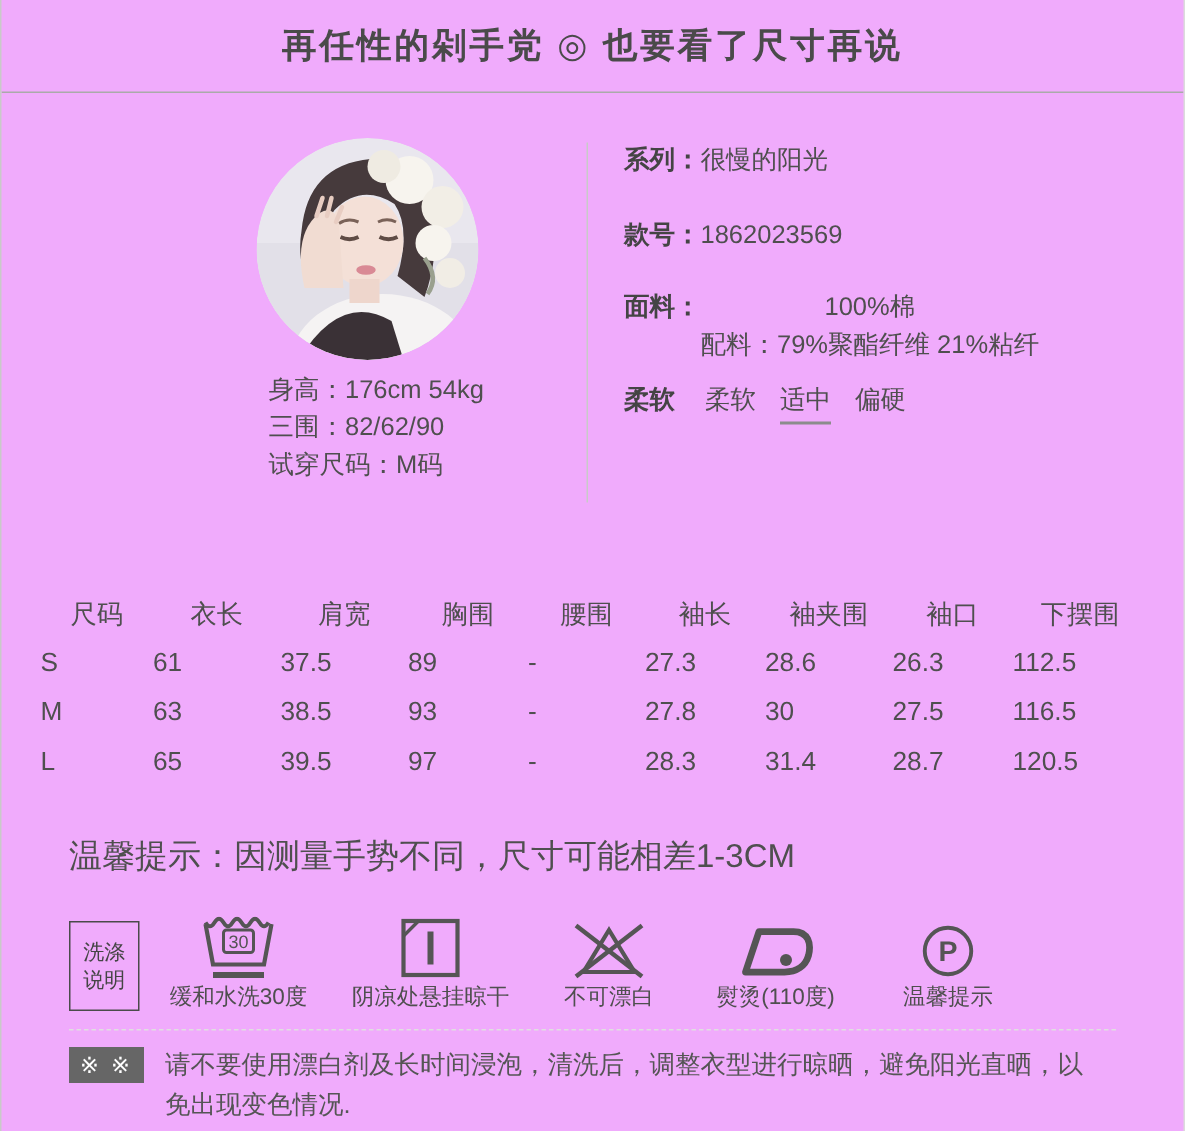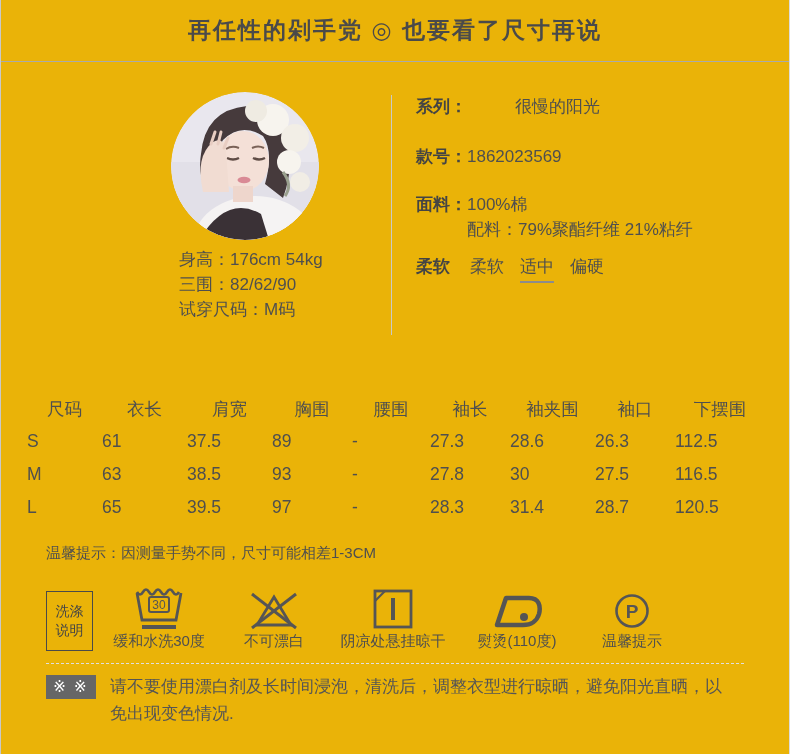--- a/index.html
+++ b/index.html
@@ -1,53 +1,53 @@
 <!DOCTYPE html>
 <html lang="zh"><head>
 <meta charset="utf-8">
 <style>
   * { margin:0; padding:0; box-sizing:border-box; }
   html,body { background:#fff; }
   body { font-family:"Liberation Sans","DejaVu Sans",sans-serif; color:#4d4d4d; }
   .page {
     position:relative; width:790px; height:754px; margin:0 auto;
-    background:#eab308; border-left:1px solid #c9c9c9; border-right:1px solid #dcdcdc;
+    background:#f0abfc; border-left:1px solid #c9c9c9; border-right:1px solid #dcdcdc;
     overflow:hidden;
   }
   
   .hdr {
     height:62px; border-bottom:1px solid #aaa;
     display:flex; align-items:center; justify-content:center;
   }
   .hdr-title { font-size:23px; font-weight:bold; color:#4a4a4a; letter-spacing:2px; }
   
   .info { position:relative; padding-top:30px; height:278px; display:flex; }
   .model-col { width:390px; flex:0 0 390px; }
   .photo-wrap { width:148px; height:148px; margin-left:170px; border-radius:50%; overflow:hidden; }
   .model-lines { margin-left:178px; margin-top:7px; font-size:17px; line-height:25px; color:#4f4f4f; }
   .v-divider { position:absolute; left:390px; top:33px; width:1px; height:240px; background:#c9c9c9; }
   .product-col { margin-left:25px; padding-top:3px; font-size:17px; color:#4f4f4f; }
   .p-row { display:flex; align-items:baseline; }
   .p-lbl { font-weight:bold; color:#444; white-space:nowrap; }
-  .r-series { margin-bottom:27px;gap:48px; }
+  .r-series { margin-bottom:27px; }
   .r-style  { margin-bottom:24px; }
-  .r-fabric { margin-bottom:13px; }
+  .r-fabric { margin-bottom:13px;text-align:center; }
   .fabric-lines div { line-height:25px; }
   .r-soft   { margin-bottom:30px; }
   .opts { display:flex; margin-left:20px; }
   .opt { margin-right:16px; padding-bottom:3px; }
   .opt.selected { border-bottom:2px solid #8c8c8c; }
   
   .size-table { width:738px; margin:52px 0 0 26px; border-collapse:collapse; table-layout:fixed; }
   .size-table th, .size-table td {
     font-weight:normal; font-size:17.5px; color:#4f4f4f; 
     height:33px; padding:0; white-space:nowrap;
   }
   
-  .tip { margin:20px 0 0 45px; font-size:15px; color:#4f4f4f; }
+  .tip { margin:32px 0 0 45px; font-size:22px; color:#4f4f4f; }
   
   .care { display:flex; margin:25px 0 0 45px; align-items:flex-start; }
   .care-box {
     width:47px; height:60px; border:1px solid #4a4a4a; margin-top:3px;
     display:flex; flex-direction:column; align-items:center; justify-content:center;
     font-size:14px; line-height:19px; color:#454545; flex:0 0 47px;
   }
   .care-item { display:flex; flex-direction:column; align-items:center; }
   .ci-1 { width:124px; margin-left:4px; }
   .ci-2 { width:106px; }
@@ -223,42 +223,42 @@
           <path d="M4 4 q3 5 6 0 q3 -5 6 0 q3 5 6 0 q3 -5 6 0 q3 5 6 0 q3 -5 6 0 q3 5 6 0" fill="none" stroke="#555" stroke-width="2.6"></path>
           <path d="M4 5 L9 32 L43 32 L48 5" fill="none" stroke="#555" stroke-width="2.8"></path>
           <rect x="16" y="9" width="20" height="15" rx="2" fill="none" stroke="#555" stroke-width="2"></rect>
           <text x="26" y="21" text-anchor="middle" font-size="12" fill="#555">30</text>
           <line x1="9" y1="39" x2="43" y2="39" stroke="#555" stroke-width="4"></line>
         </svg>
       </div>
       <div class="care-label">缓和水洗30度</div>
     </div>
 
+    <div class="care-item ci-3">
+      <div class="care-icon">
+        <svg width="42" height="42" viewBox="0 0 42 42">
+          <rect x="3" y="3" width="36" height="36" fill="none" stroke="#555" stroke-width="2.8"></rect>
+          <line x1="3" y1="13" x2="13" y2="3" stroke="#555" stroke-width="2.2"></line>
+          <line x1="21" y1="10" x2="21" y2="32" stroke="#555" stroke-width="4"></line>
+        </svg>
+      </div>
+      <div class="care-label">阴凉处悬挂晾干</div>
+    </div>
+
     <div class="care-item ci-2">
       <div class="care-icon">
         <svg width="56" height="40" viewBox="0 0 56 40">
           <path d="M28 7 L45 35 L11 35 Z" fill="none" stroke="#555" stroke-width="2.8"></path>
           <line x1="6" y1="4" x2="50" y2="38" stroke="#555" stroke-width="3"></line>
           <line x1="50" y1="4" x2="6" y2="38" stroke="#555" stroke-width="3"></line>
         </svg>
       </div>
       <div class="care-label">不可漂白</div>
     </div>
 
-    <div class="care-item ci-3">
-      <div class="care-icon">
-        <svg width="42" height="42" viewBox="0 0 42 42">
-          <rect x="3" y="3" width="36" height="36" fill="none" stroke="#555" stroke-width="2.8"></rect>
-          <line x1="3" y1="13" x2="13" y2="3" stroke="#555" stroke-width="2.2"></line>
-          <line x1="21" y1="10" x2="21" y2="32" stroke="#555" stroke-width="4"></line>
-        </svg>
-      </div>
-      <div class="care-label">阴凉处悬挂晾干</div>
-    </div>
-
     <div class="care-item ci-4">
       <div class="care-icon">
         <svg width="56" height="40" viewBox="0 0 56 40">
           <path d="M8 35 L17 8 L40 8 C50 8 52 16 50 24 C48 31 42 35 34 35 Z" fill="none" stroke="#555" stroke-width="4.5" stroke-linejoin="round"></path>
           <circle cx="35" cy="27" r="4" fill="#555"></circle>
         </svg>
       </div>
       <div class="care-label">熨烫(110度)</div>
     </div>
 

